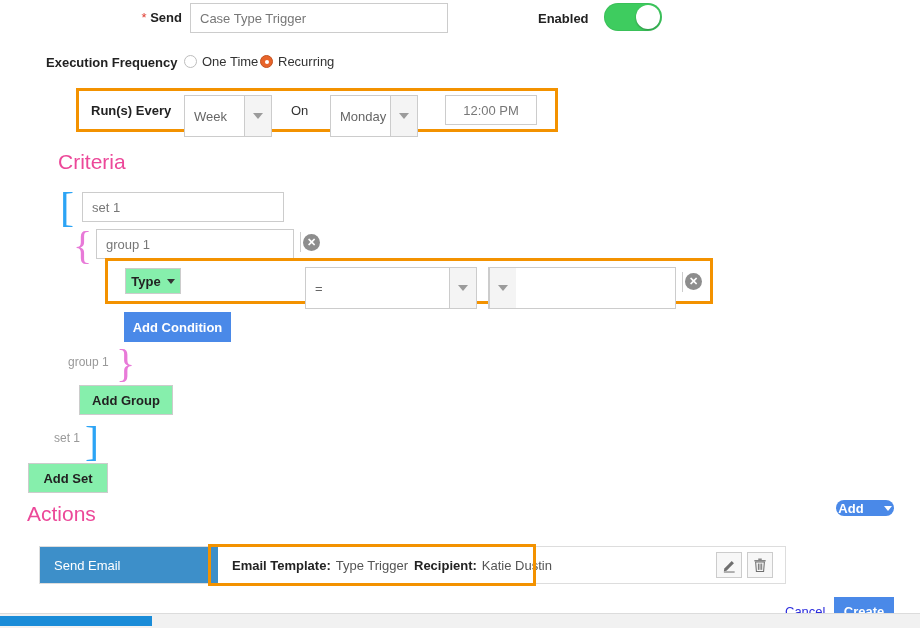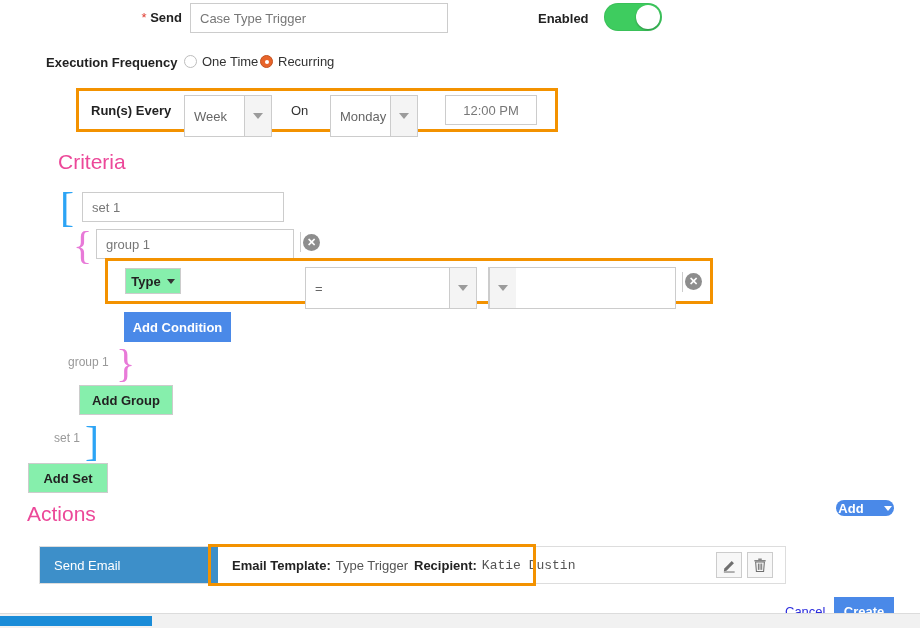--- a/index.html
+++ b/index.html
@@ -340,21 +340,21 @@
   <span>Add</span>
   <i class="caret-dn" style="border-top-color:#fff; border-left-width:4px; border-right-width:4px; border-top-width:5px;"></i>
 </div>
 
 <div class="abs action-row" style="left:27px; top:546px; width:747px; height:38px;margin-left:12px;">
   <div class="action-type">Send Email</div>
   <div class="action-detail">
     <b>Email Template:</b>
     <span style="margin:0 6px 0 5px;">Type Trigger</span>
     <b>Recipient:</b>
-    <span style="margin-left:5px;font-family:Liberation Mono, monospace;">Katie Dustin</span>
+    <span style="margin-left:5px;">Katie Dustin</span>
   </div>
   <div style="display:flex; align-items:center; gap:5px; padding-right:12px;">
     <div class="icon-btn">
       <svg width="15" height="15" viewBox="0 0 16 16">
         <path d="M2.5 11.2 L10.4 3.3 L12.7 5.6 L4.8 13.5 L2 14 Z" fill="#6f6f6f"></path>
         <rect x="2" y="14.4" width="11.5" height="1.1" fill="#6f6f6f"></rect>
       </svg>
     </div>
     <div class="icon-btn">
       <svg width="14" height="15" viewBox="0 0 16 17">

